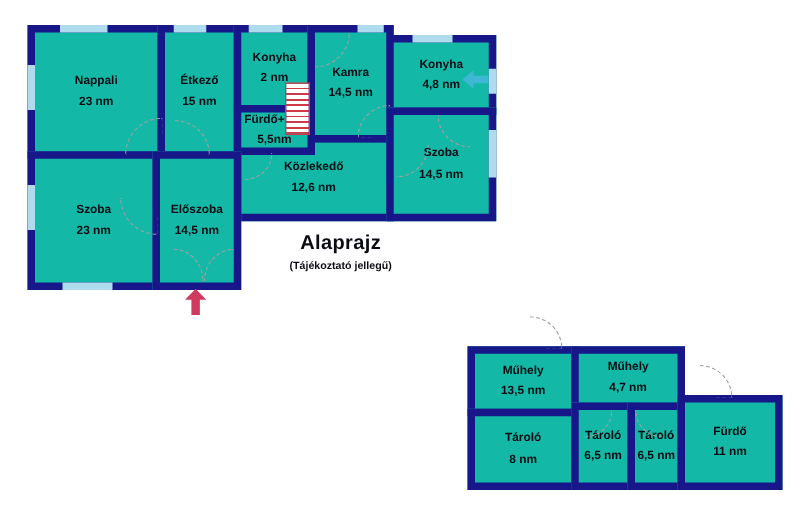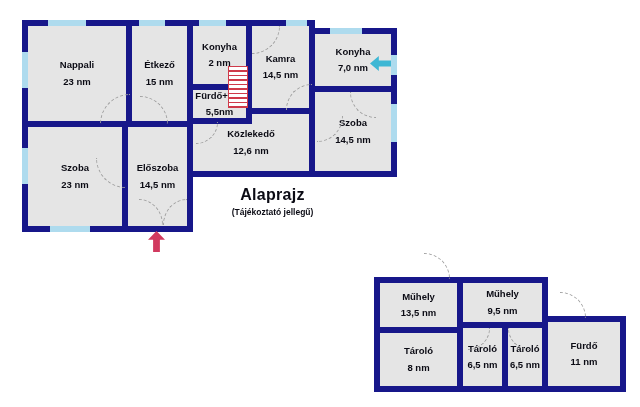--- a/index.html
+++ b/index.html
@@ -10,21 +10,21 @@
     --side-arrow:#3eb7d4;
     --stairs:#cf3a4a;
     --text:#0b0b14;
   }
   html,body{margin:0;padding:0;background:#fff;}
   .plan{
     position:relative;width:640px;height:407px;background:#fff;overflow:hidden;
     font-family:"Liberation Sans", sans-serif;color:var(--text);
   }
   .room{
-    position:absolute;box-sizing:border-box;background:#e5e5e5;
+    position:absolute;box-sizing:border-box;background:#14b8a6;
     border:6px solid var(--wall);
     display:flex;align-items:center;justify-content:center;text-align:center;
   }
   .rname,.rarea{font-size:9.5px;font-weight:700;line-height:1.7;white-space:nowrap;}
   .window{position:absolute;background:var(--window);}
   .arc{position:absolute;box-sizing:border-box;border:1.6px dashed var(--door-arc);background:transparent;}
   .arc.hinge-br{border-top-left-radius:100%;border-right:0;border-bottom:0;}
   .arc.hinge-bl{border-top-right-radius:100%;border-left:0;border-bottom:0;}
   .arc.hinge-tr{border-bottom-left-radius:100%;border-right:0;border-top:0;}
   .arc.hinge-tl{border-bottom-right-radius:100%;border-left:0;border-top:0;}
@@ -88,21 +88,21 @@
   <div class="room" style="left:187px;top:84px;width:65px;height:40px;">
     <div>
       <div class="rname">Fürdő+WC</div>
       <div class="rarea">5,5nm</div>
     </div>
   </div>
 
   <div class="room" style="left:309px;top:28px;width:88px;height:64px;">
     <div>
       <div class="rname">Konyha</div>
-      <div class="rarea">7,0 nm</div>
+      <div class="rarea">4,8 nm</div>
     </div>
   </div>
 
   <div class="room" style="left:309px;top:86px;width:88px;height:91px;">
     <div>
       <div class="rname">Szoba</div>
       <div class="rarea">14,5 nm</div>
     </div>
   </div>
 
@@ -123,21 +123,21 @@
   <div class="room" style="left:374px;top:277px;width:89px;height:56px;">
     <div>
       <div class="rname">Műhely</div>
       <div class="rarea">13,5 nm</div>
     </div>
   </div>
 
   <div class="room" style="left:457px;top:277px;width:91px;height:51px;">
     <div>
       <div class="rname">Műhely</div>
-      <div class="rarea">9,5 nm</div>
+      <div class="rarea">4,7 nm</div>
     </div>
   </div>
 
   <div class="room" style="left:374px;top:327px;width:89px;height:65px;">
     <div>
       <div class="rname">Tároló</div>
       <div class="rarea">8 nm</div>
     </div>
   </div>
 

